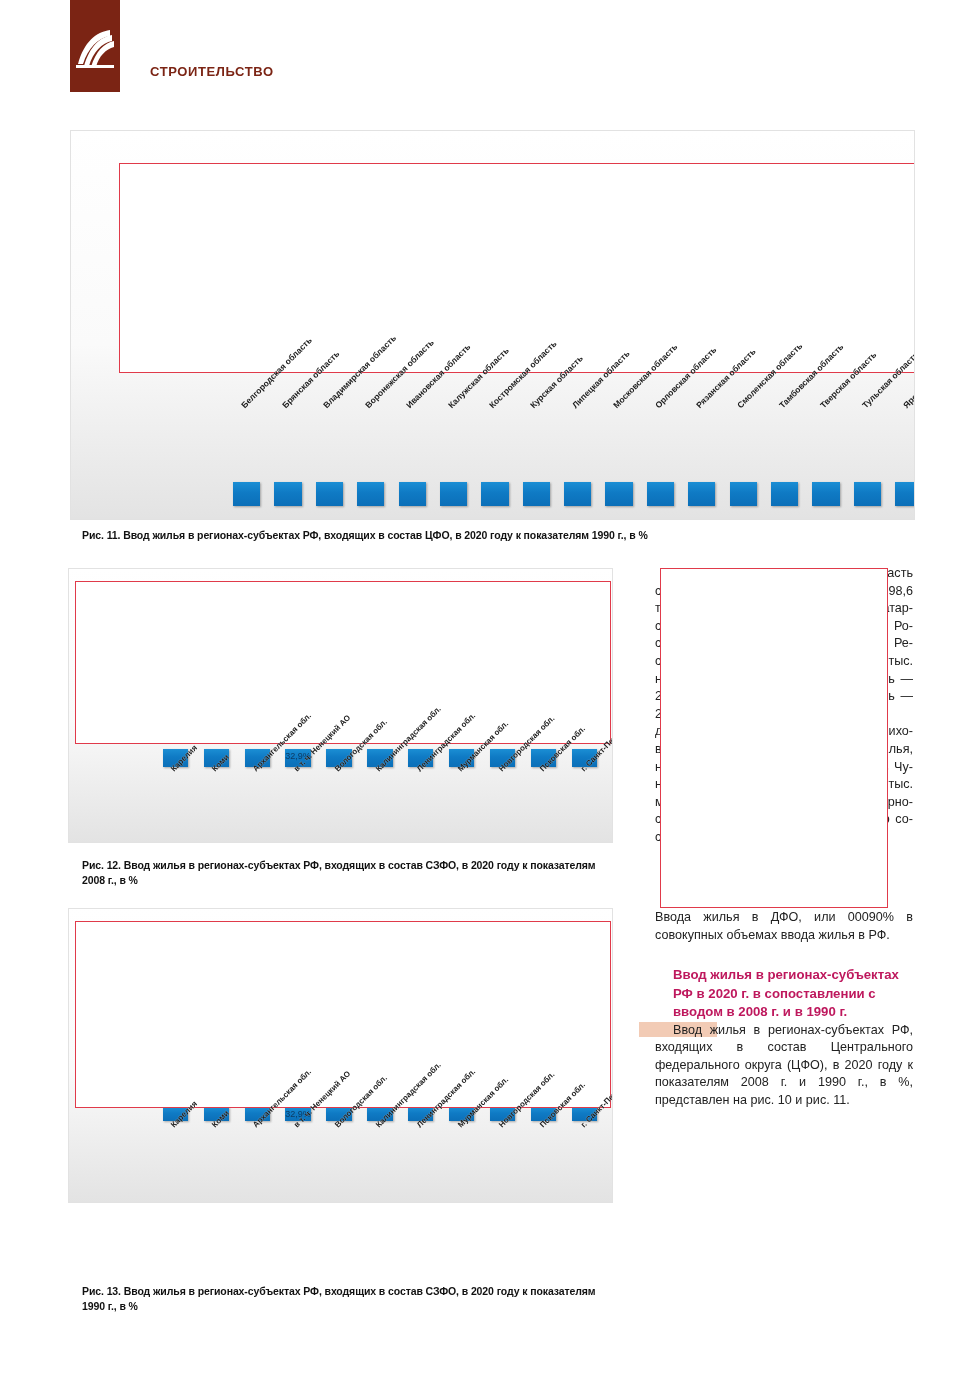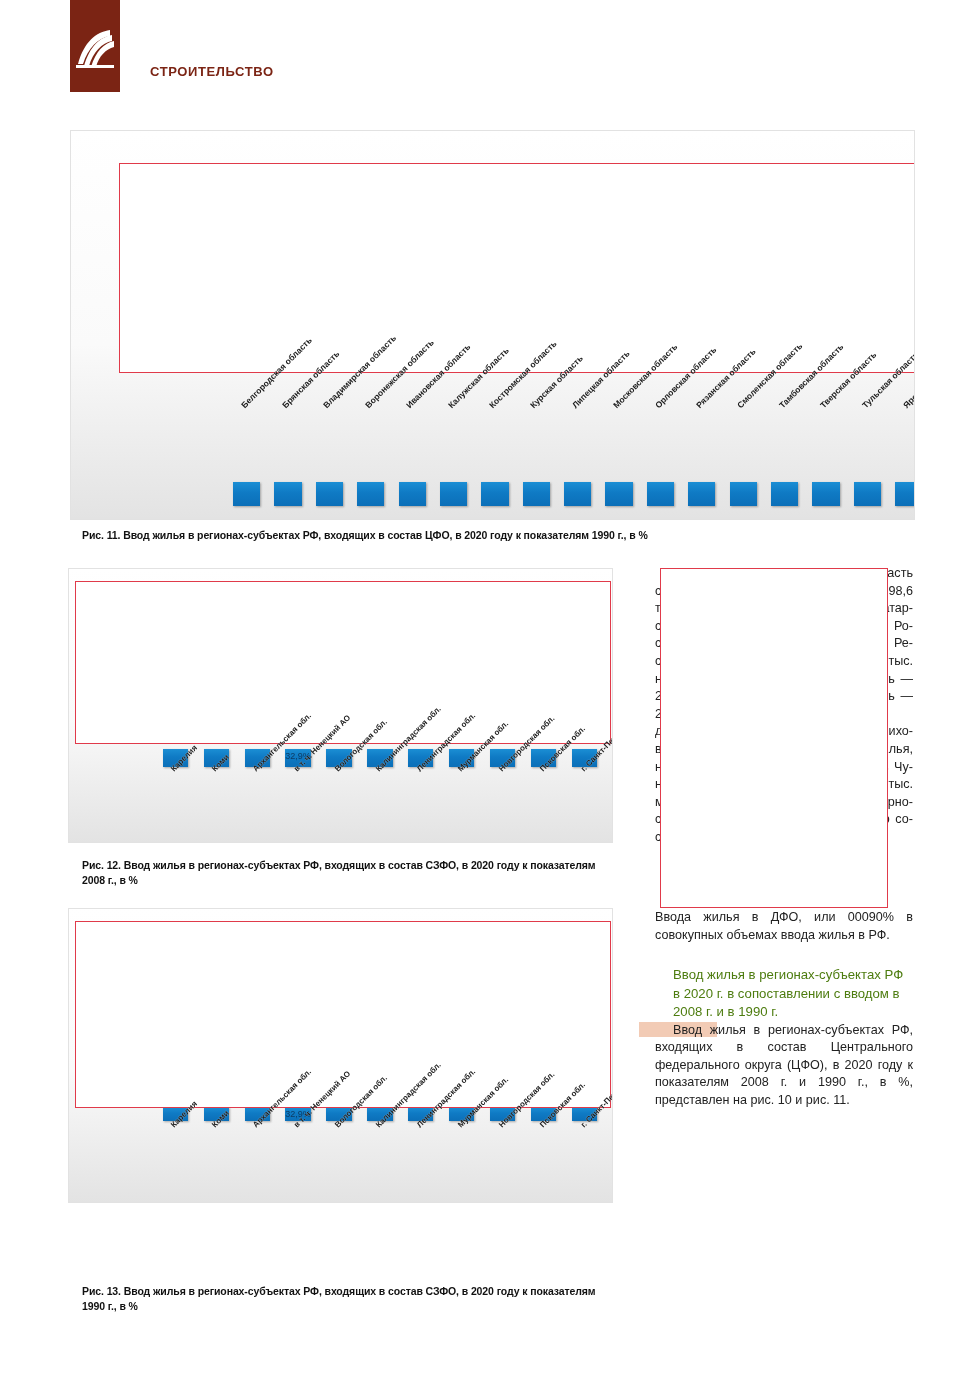--- a/index.html
+++ b/index.html
@@ -72,21 +72,21 @@
     font-size:12.6px;line-height:17.6px;color:#222;text-align:justify;
     font-family:"Liberation Sans", sans-serif;
   }
   .body-text p{margin:0;text-indent:18px;}
   .redact-text{
     position:absolute;left:660px;top:568px;width:228px;height:340px;
     background:#ffffff;border:1.4px solid #e03a4a;box-sizing:border-box;z-index:7;
   }
   .subhead{
     margin-top:22px;
-    font-size:13.2px;font-weight:normal;line-height:18.5px;color:#4d7c0f;
+    font-size:13.2px;font-weight:bold;line-height:18.5px;color:#be185d;
     padding-left:18px;position:relative;
   }
   .subhead-hl{
     position:absolute;left:-16px;top:56px;width:78px;height:15px;
     background:#f0c2a8;opacity:.85;z-index:-1;
   }
 
   
   .footer{position:absolute;left:0;top:1305px;width:980px;height:60px;}
 </style>

